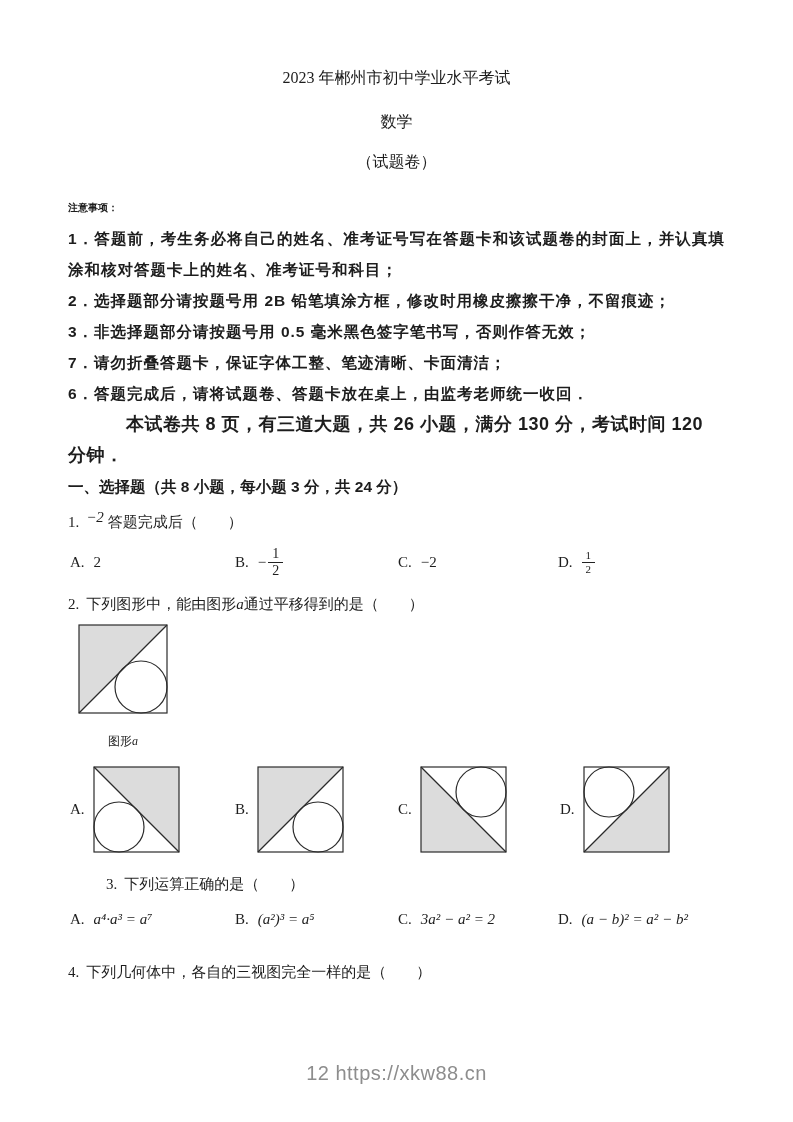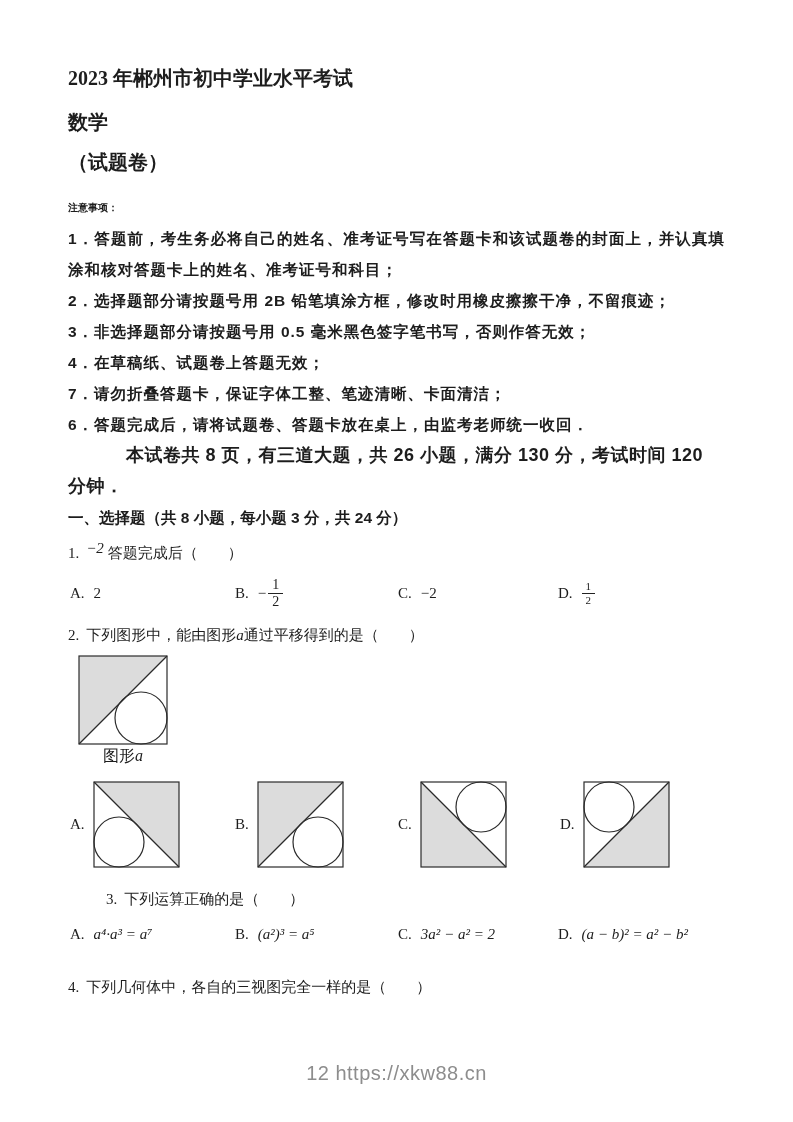--- a/index.html
+++ b/index.html
@@ -8,21 +8,21 @@
     width:793px;height:1122px;
     box-sizing:border-box;
     background:#ffffff;
     padding:64px 68px 0 68px;
     font-family:"Liberation Serif", serif;
     color:#1d1d1d;
     overflow:hidden;
   }
   
   .title{
-    font-weight:bold;font-size:20px;line-height:28px;
+    text-align:center;font-weight:normal;font-size:16px;line-height:28px;
     font-family:"Liberation Serif", serif;margin:0 0 16px 0;
   }
   .title.subject{margin-bottom:12px;}
   .title.paper-type{margin-bottom:16px;}
   
   .notice-heading{
     font-family:Liberation Serif, serif;
     font-weight:bold;font-size:10px;line-height:31px;margin:0;
   }
   .notice-item{
@@ -55,21 +55,21 @@
   .opt-d{flex:1;}
   
   .frac{display:inline-flex;flex-direction:column;align-items:center;line-height:1.1;vertical-align:middle;}
   .frac .num{border-bottom:1.2px solid #222;padding:0 4px;}
   .frac-lg{font-size:14px;}
   .frac-sm{font-size:11px;}
   .sign{margin-right:2px;}
   
   .figure-main{margin:6px 0 0 10px;width:90px;text-align:center;}
   .figure-main svg{display:block;}
-  .fig-caption{font-size:16px;line-height:22px;margin-top:0;}
+  .fig-caption{font-size:12px;line-height:22px;margin-top:16px;}
   .fig-row{display:flex;align-items:center;margin-top:14px;padding-left:2px;}
   .fig-opt{display:flex;align-items:center;}
   .fig-opt .opt-label{font-size:15px;margin-right:8px;}
   .fig-opt svg{display:block;}
   .fig-a{width:165px;}
   .fig-b{width:163px;}
   .fig-c{width:162px;}
   .fig-d{flex:1;}
   
   .footer{
@@ -84,21 +84,20 @@
 <div class="page">
 
   <div class="title">2023 年郴州市初中学业水平考试</div>
   <div class="title subject">数学</div>
   <div class="title paper-type">（试题卷）</div>
 
   <p class="notice-heading">注意事项：</p>
   <p class="notice-item">1．答题前，考生务必将自己的姓名、准考证号写在答题卡和该试题卷的封面上，并认真填涂和核对答题卡上的姓名、准考证号和科目；</p>
   <p class="notice-item">2．选择题部分请按题号用 2B 铅笔填涂方框，修改时用橡皮擦擦干净，不留痕迹；</p>
   <p class="notice-item">3．非选择题部分请按题号用 0.5 毫米黑色签字笔书写，否则作答无效；</p>
-  <p class="notice-item">4．在草稿纸、试题卷上答题无效；</p>
   <p class="notice-item">7．请勿折叠答题卡，保证字体工整、笔迹清晰、卡面清洁；</p>
   <p class="notice-item">6．答题完成后，请将试题卷、答题卡放在桌上，由监考老师统一收回．</p>
   <p class="summary">本试卷共 8 页，有三道大题，共 26 小题，满分 130 分，考试时间 120 分钟．</p>
 
   <p class="section-heading">一、选择题（共 8 小题，每小题 3 分，共 24 分）</p>
 
   <div>
     <p class="stem"><span class="stem-num">1.</span><span class="math raised">−2</span> <span>答题完成后（　　）</span></p>
     <div class="opt-row">
       <div class="opt opt-a">

